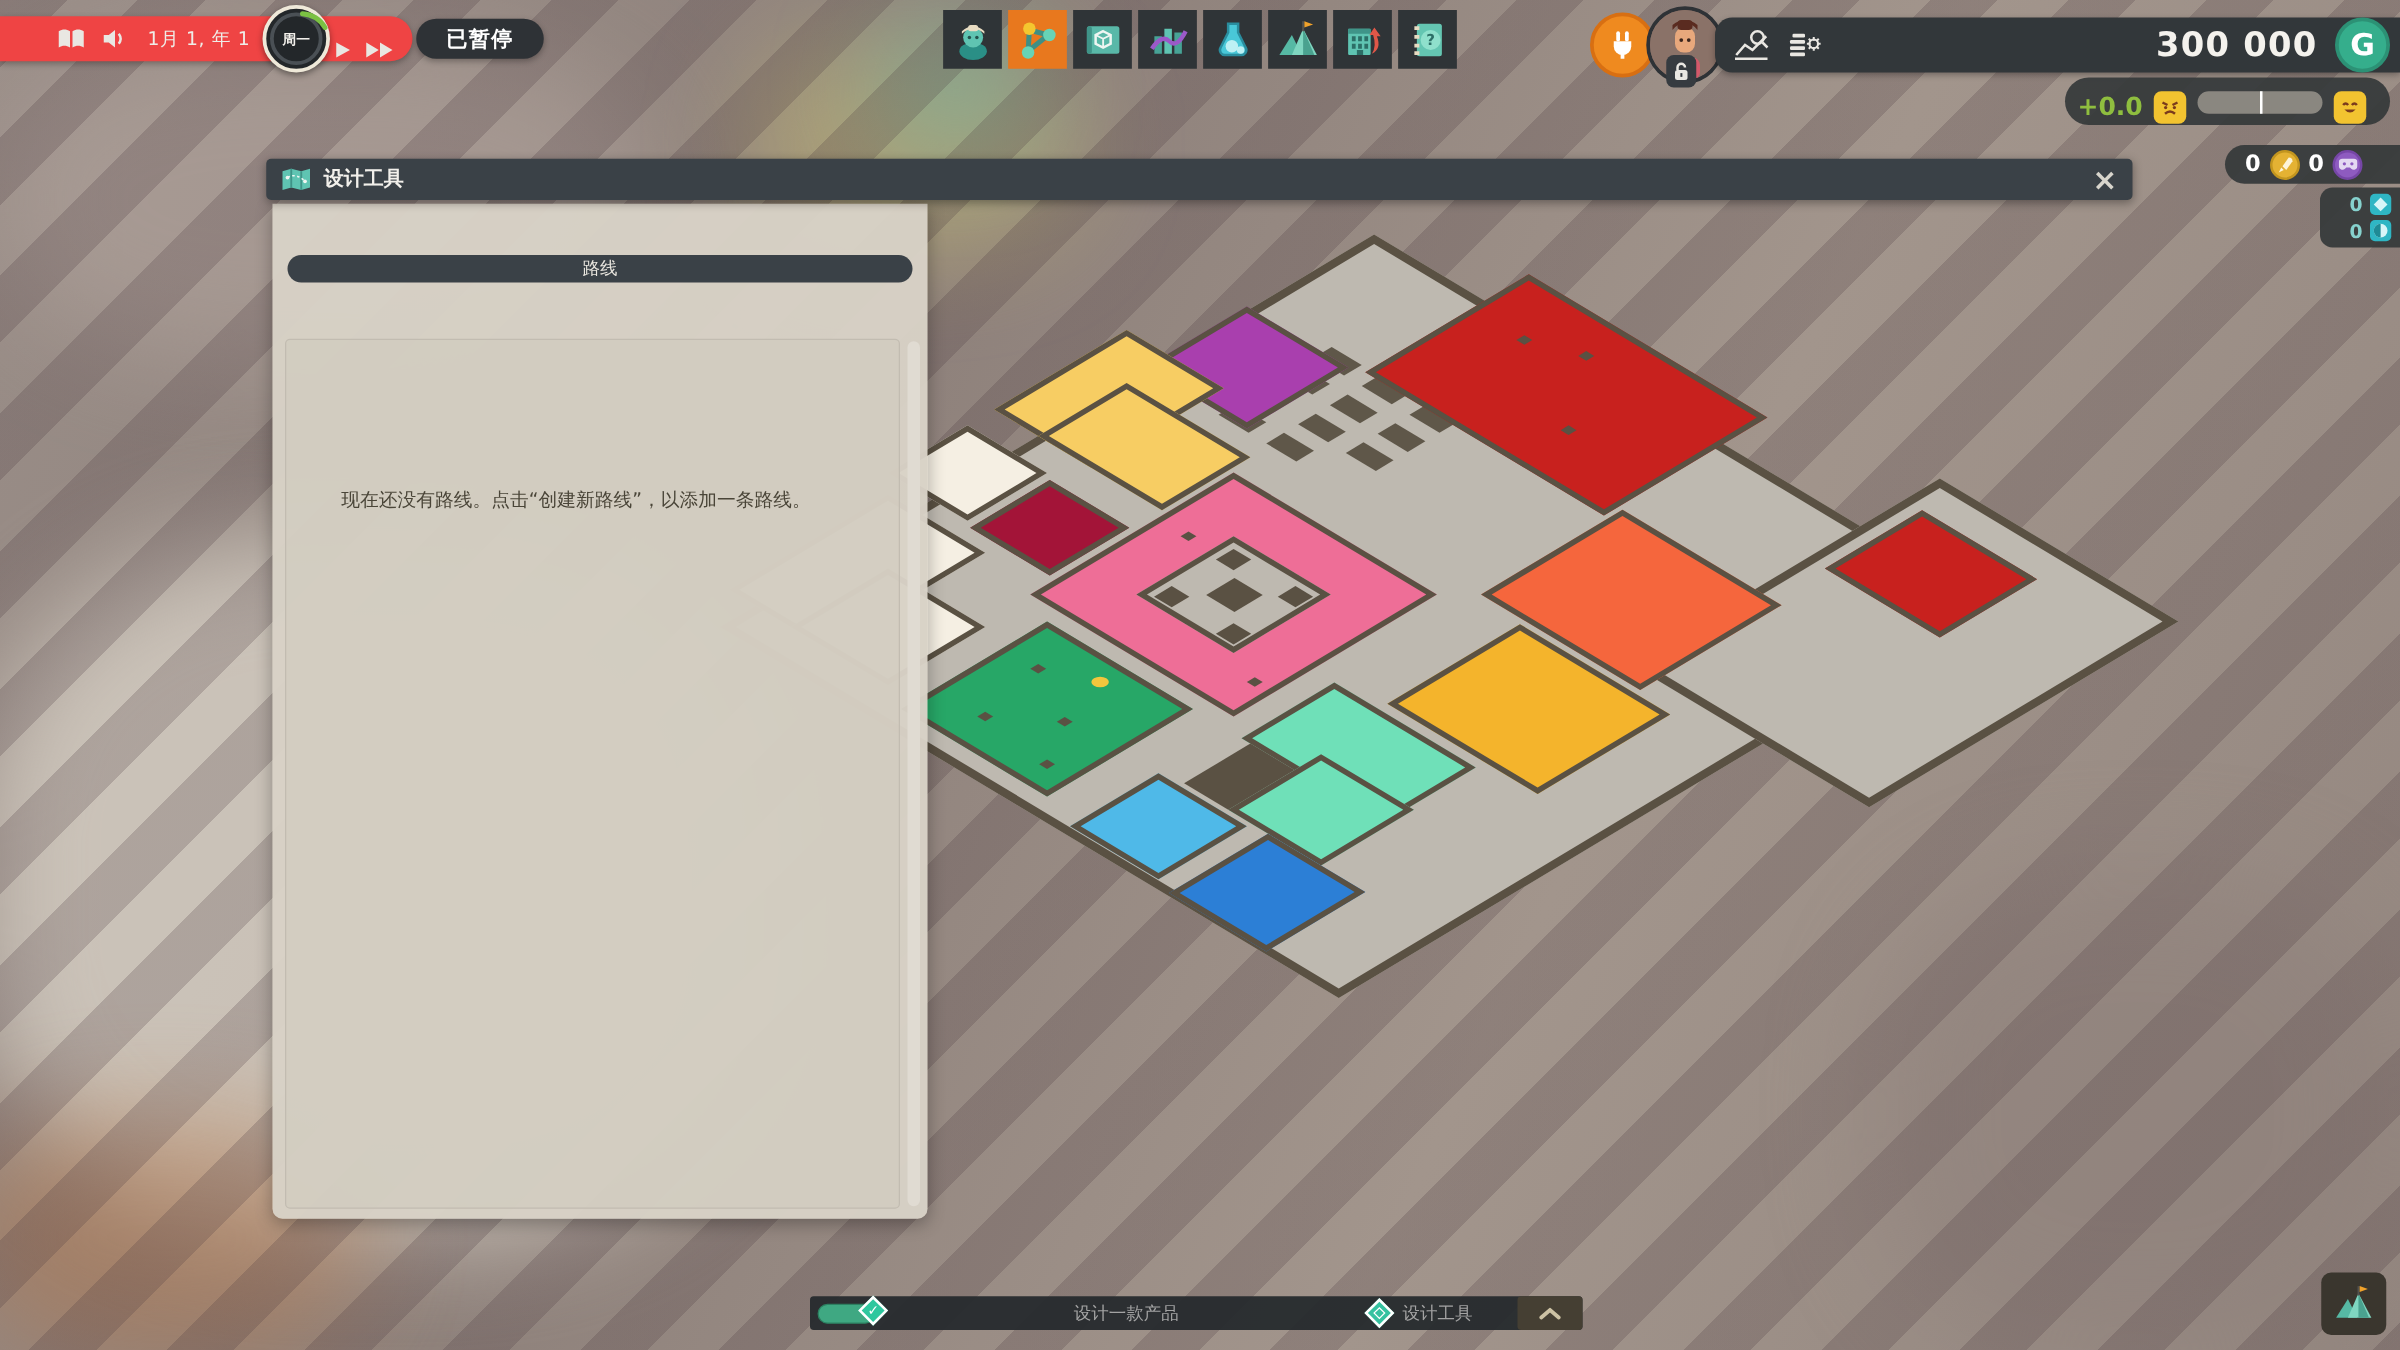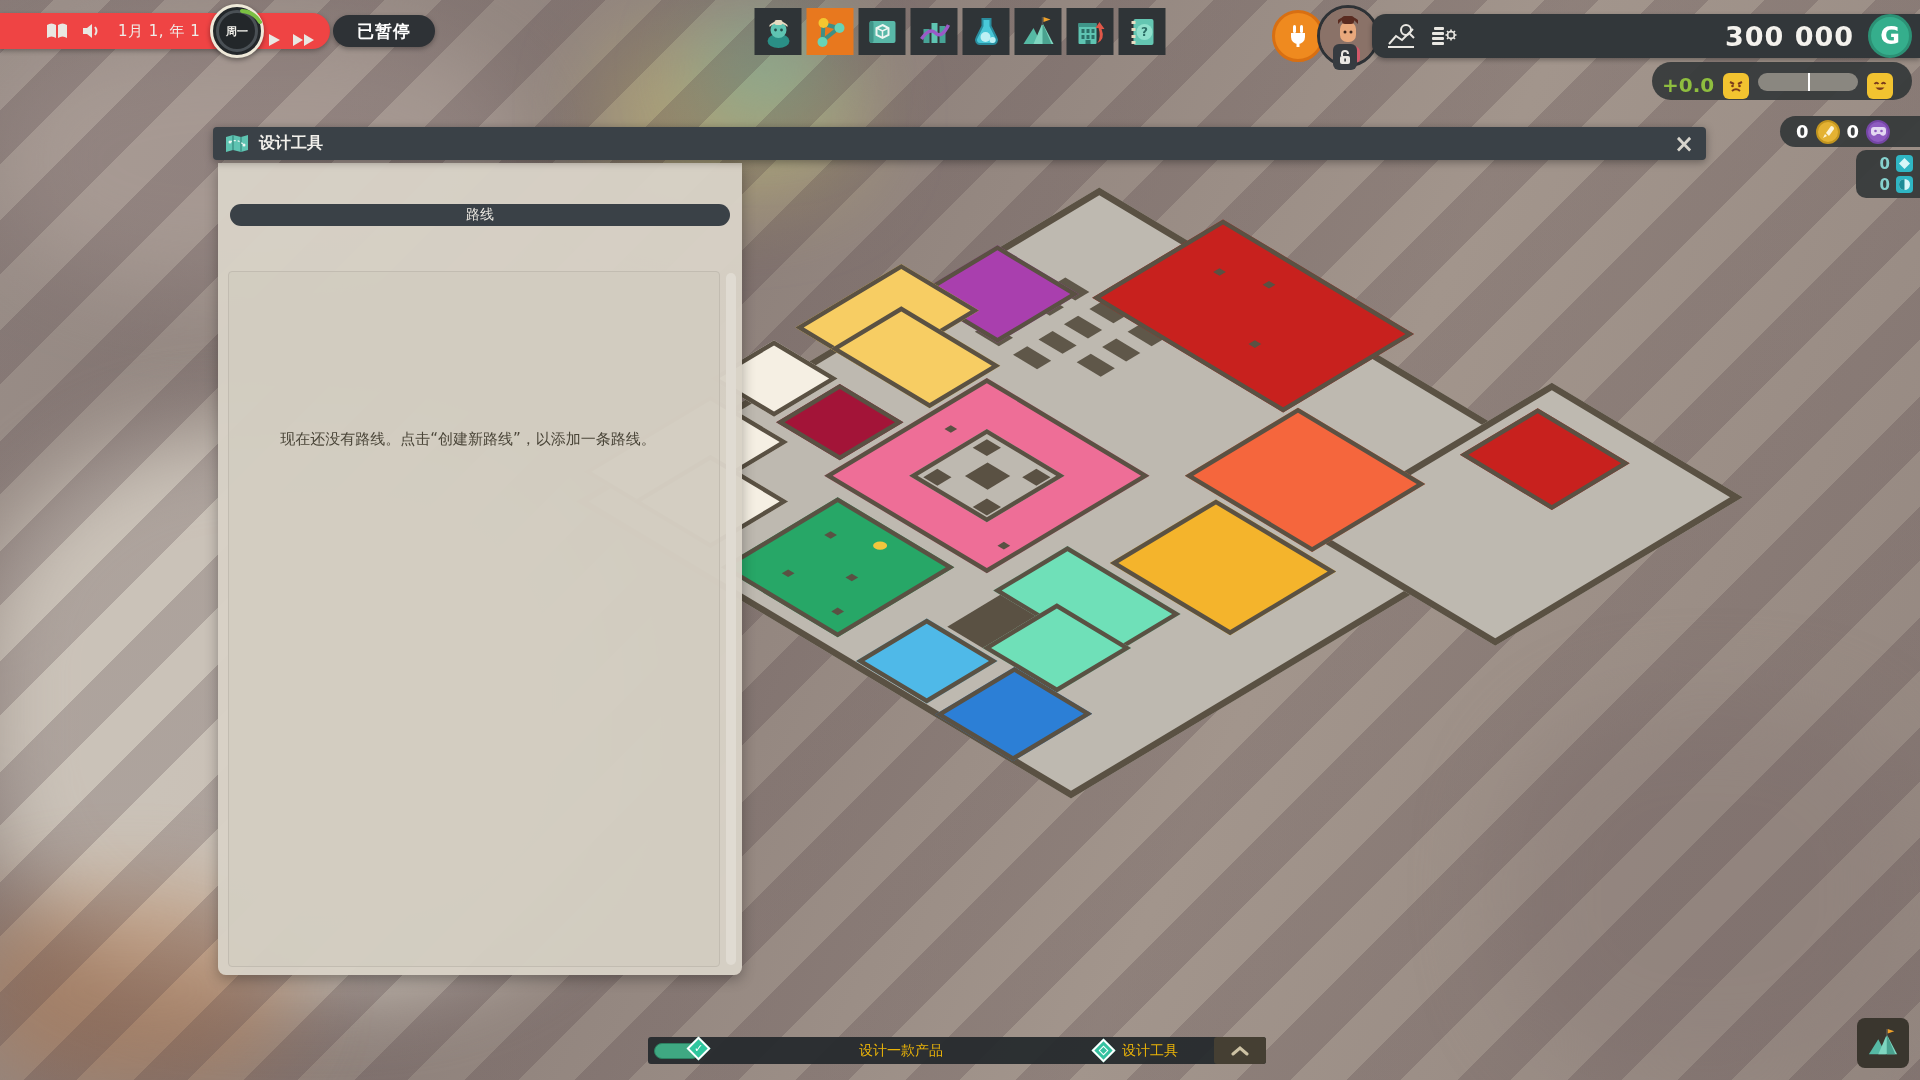--- a/index.html
+++ b/index.html
@@ -92,34 +92,34 @@
   .tab-bar { position:absolute; left:12px; top:9px; width:500px; height:22px; background:#3a4147;
     border-radius:11px; display:flex; align-items:center; justify-content:center;margin-top:32px; }
   .tab-bar span { color:#e9e6df; font-size:14px; }
   .create-btn { position:absolute; left:12px; top:43px; width:500px; height:55px; border:2px solid #55524a;
     border-radius:6px; background:rgba(245,240,230,.25); display:flex; align-items:center; justify-content:center;
     cursor:pointer; }
   .create-btn span { color:#3b3a33; font-size:17px; }
   .list-area { position:absolute; left:10px; top:108px; width:492px; height:696px; background:rgba(208,202,190,.55);
     border:1px solid #c2bcb1; border-radius:4px; }
   .scrollbar { position:absolute; left:508px; top:110px; width:10px; height:692px; background:#e0dbd2; border-radius:5px; }
-  .empty-text { position:absolute; left:16px; right:28px; top:115px; text-align:center; color:#4a4538;
-    font-size:15px; line-height:1.75;margin-top:39px; }
+  .empty-text { position:absolute; left:44px; right:28px; top:115px; text-align:left; color:#4a4538;
+    font-size:15px; line-height:1.75; }
 
   
   .bottom-bar { position:absolute; left:648px; top:1037px; width:618px; height:27px; background:rgba(38,42,45,.95);
     border-radius:3px; display:flex; align-items:center; z-index:5; }
   .toggle { width:46px; height:16px; background:#3fa882; border-radius:8px; margin-left:6px; border:1px solid #2c8061; }
   .diamond { width:17px; height:17px; background:#2ec79e; border:2px solid #fff; transform:rotate(45deg);
     display:flex; align-items:center; justify-content:center; }
   .diamond .chk { transform:rotate(-45deg); color:#fff; font-size:11px; font-weight:bold; line-height:1; }
   .diamond.hollow { background:#35c2a0; }
   .diamond.hollow .inner { width:7px; height:7px; border:1.5px solid #fff; }
   .badge-d { margin-left:-10px; margin-top:-4px; }
-  .task-label { color:#eab308; font-size:14px; }
+  .task-label { color:#a3a3a3; font-size:14px; }
   .t1 { flex:1; text-align:center; }
   .t2 { margin:0 36px 0 10px; }
   .chev-btn { width:52px; height:27px; background:#453f33; border-radius:3px; margin-left:auto;
     display:flex; align-items:center; justify-content:center; cursor:pointer; }
   .mtn-btn { position:absolute; left:1857px; top:1018px; width:52px; height:50px; background:#3a362e;
     border-radius:8px; display:flex; align-items:center; justify-content:center; z-index:5; cursor:pointer; }
 </style>
 </head>
 <body>
 

